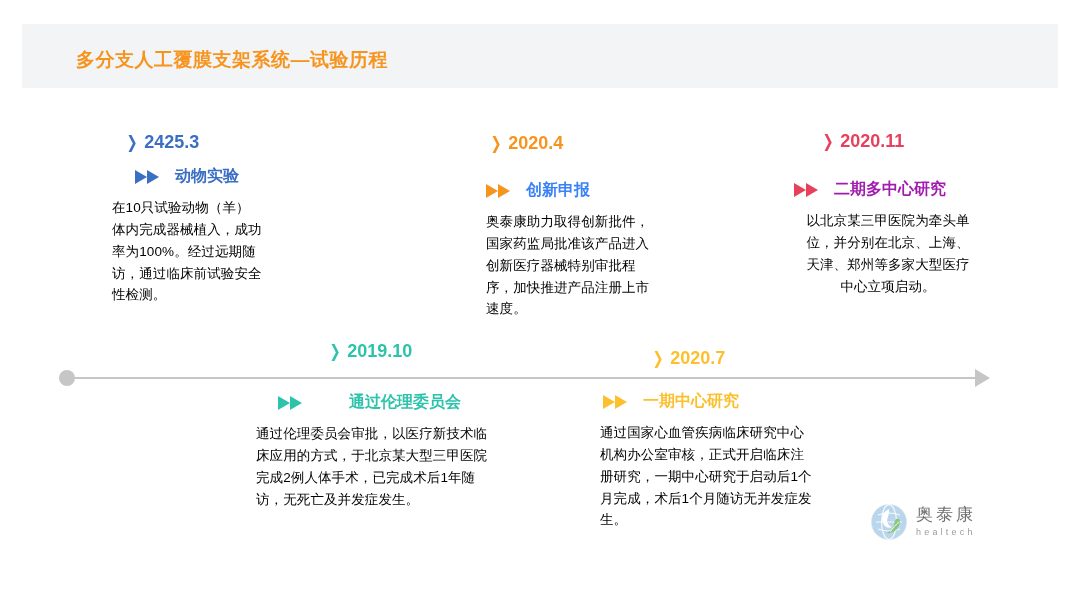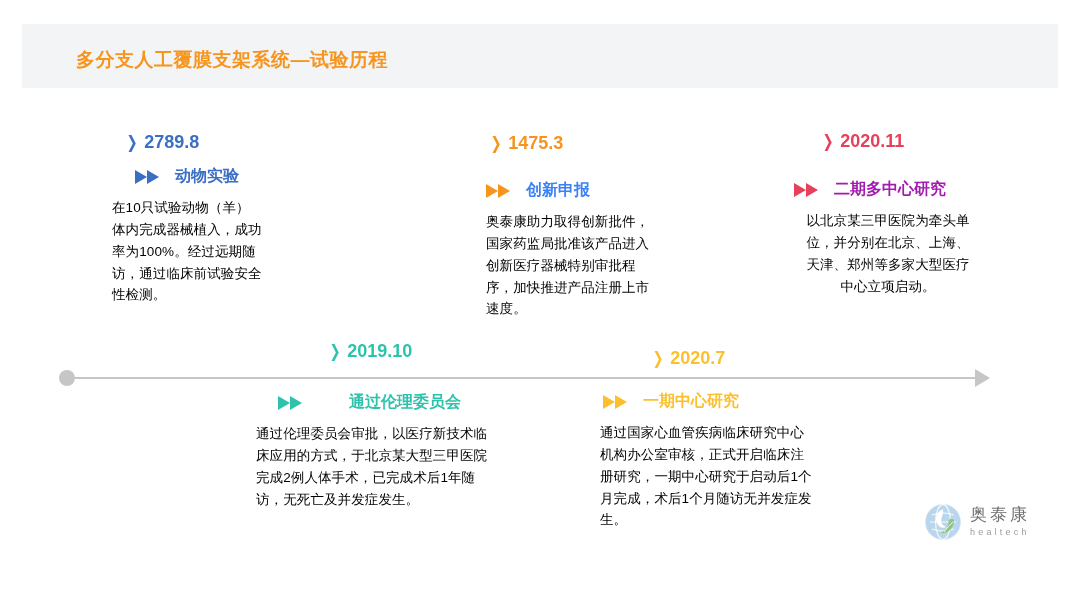--- a/index.html
+++ b/index.html
@@ -123,21 +123,21 @@
   #ms-2019-10 .body-text { margin-top: 10px; width: 232px; margin-left: -62px; }
 
   #ms-2020-7 { left: 645px; top: 348px; }
   #ms-2020-7 .year-row { margin-left: 6px; }
   #ms-2020-7 .title-row { margin-left: -42px; margin-top: 22px; }
   #ms-2020-7 .body-text { margin-top: 10px; width: 212px; margin-left: -45px; }
 
   
   .logo {
     position: absolute;
-    left: 924px;
+    left: 870px;
     top: 503px;
     display: flex;
     align-items: center;
   }
   .logo-mark {
     width: 38px;
     height: 38px;
     flex: 0 0 auto;
   }
   .logo-text {
@@ -166,38 +166,38 @@
 <div class="header-band" style="background: rgb(242, 244, 246);"></div>
 <div class="header-title" style="color: rgb(247, 148, 30);">多分支人工覆膜支架系统—试验历程</div>
 
 <div class="axis-dot" style="background: rgb(198, 198, 198);"></div>
 <div class="axis-line" style="background: rgb(198, 198, 198);"></div>
 <div class="axis-arrow" style="border-left-color: rgb(198, 198, 198);"></div>
 
 <div class="milestone" id="ms-2019-6">
   <div class="year-row" style="color: rgb(59, 111, 196);">
     <span class="chev">❯</span>
-    <span>2789.8</span>
+    <span>2425.3</span>
   </div>
   <div class="title-row" style="color: rgb(59, 111, 196);">
     <span class="ff-icon">
       <svg width="26" height="14" viewBox="0 0 26 14">
           <polygon points="0,0 12,7 0,14" fill="#3b6fc4"></polygon>
           <polygon points="12,0 24,7 12,14" fill="#3b6fc4"></polygon>
         </svg>
     </span>
     <span>动物实验</span>
   </div>
   <div class="body-text">在10只试验动物（羊）体内完成器械植入，成功率为100%。经过远期随访，通过临床前试验安全性检测。</div>
 </div>
 
 <div class="milestone" id="ms-2020-4">
   <div class="year-row" style="color: rgb(247, 148, 30);">
     <span class="chev">❯</span>
-    <span>1475.3</span>
+    <span>2020.4</span>
   </div>
   <div class="title-row" style="color: #3b82f6;">
     <span class="ff-icon">
       <svg width="26" height="14" viewBox="0 0 26 14">
           <polygon points="0,0 12,7 0,14" fill="#f7941e"></polygon>
           <polygon points="12,0 24,7 12,14" fill="#f7941e"></polygon>
         </svg>
     </span>
     <span>创新申报</span>
   </div>

